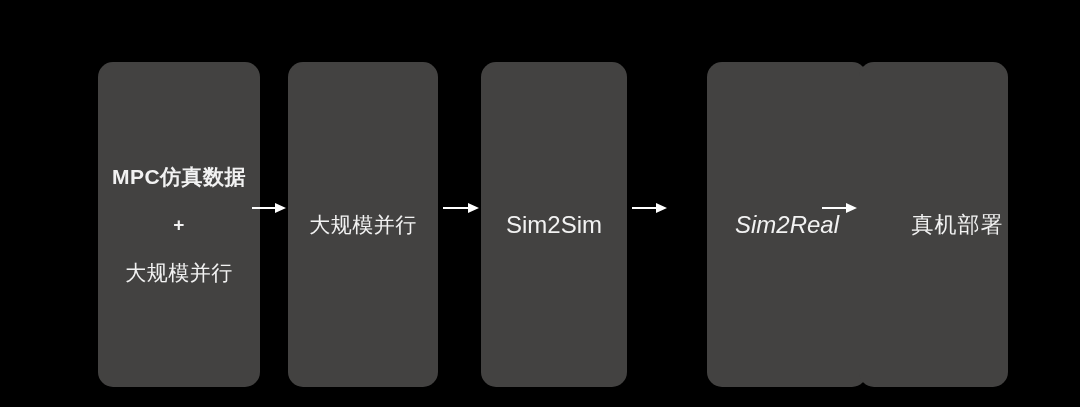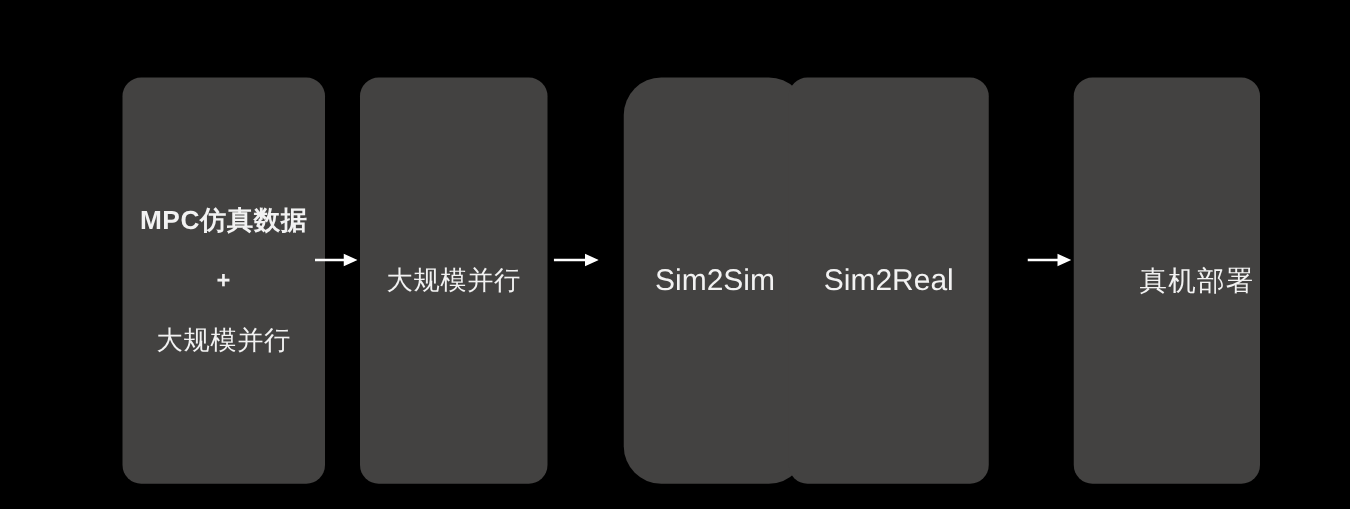--- a/index.html
+++ b/index.html
@@ -23,22 +23,22 @@
     border-radius: 15px;
     display: flex;
     flex-direction: column;
     align-items: center;
     justify-content: center;
     box-sizing: border-box;
   }
   
   #box-1 { left: 98px;  width: 162px; }
   #box-2 { left: 288px; width: 150px; }
-  #box-3 { left: 499px; width: 146px; border-radius: 30px; }
-  #box-4 { left: 631px; width: 160px; }
+  #box-3 { left: 481px; width: 146px; }
+  #box-4 { left: 707px; width: 160px; font-style: italic; }
   #box-5 { left: 859px; width: 149px; }
 
   .box-lines {
     display: flex;
     flex-direction: column;
     align-items: center;
     justify-content: center;
     width: 100%;
   }
   .box-line {

